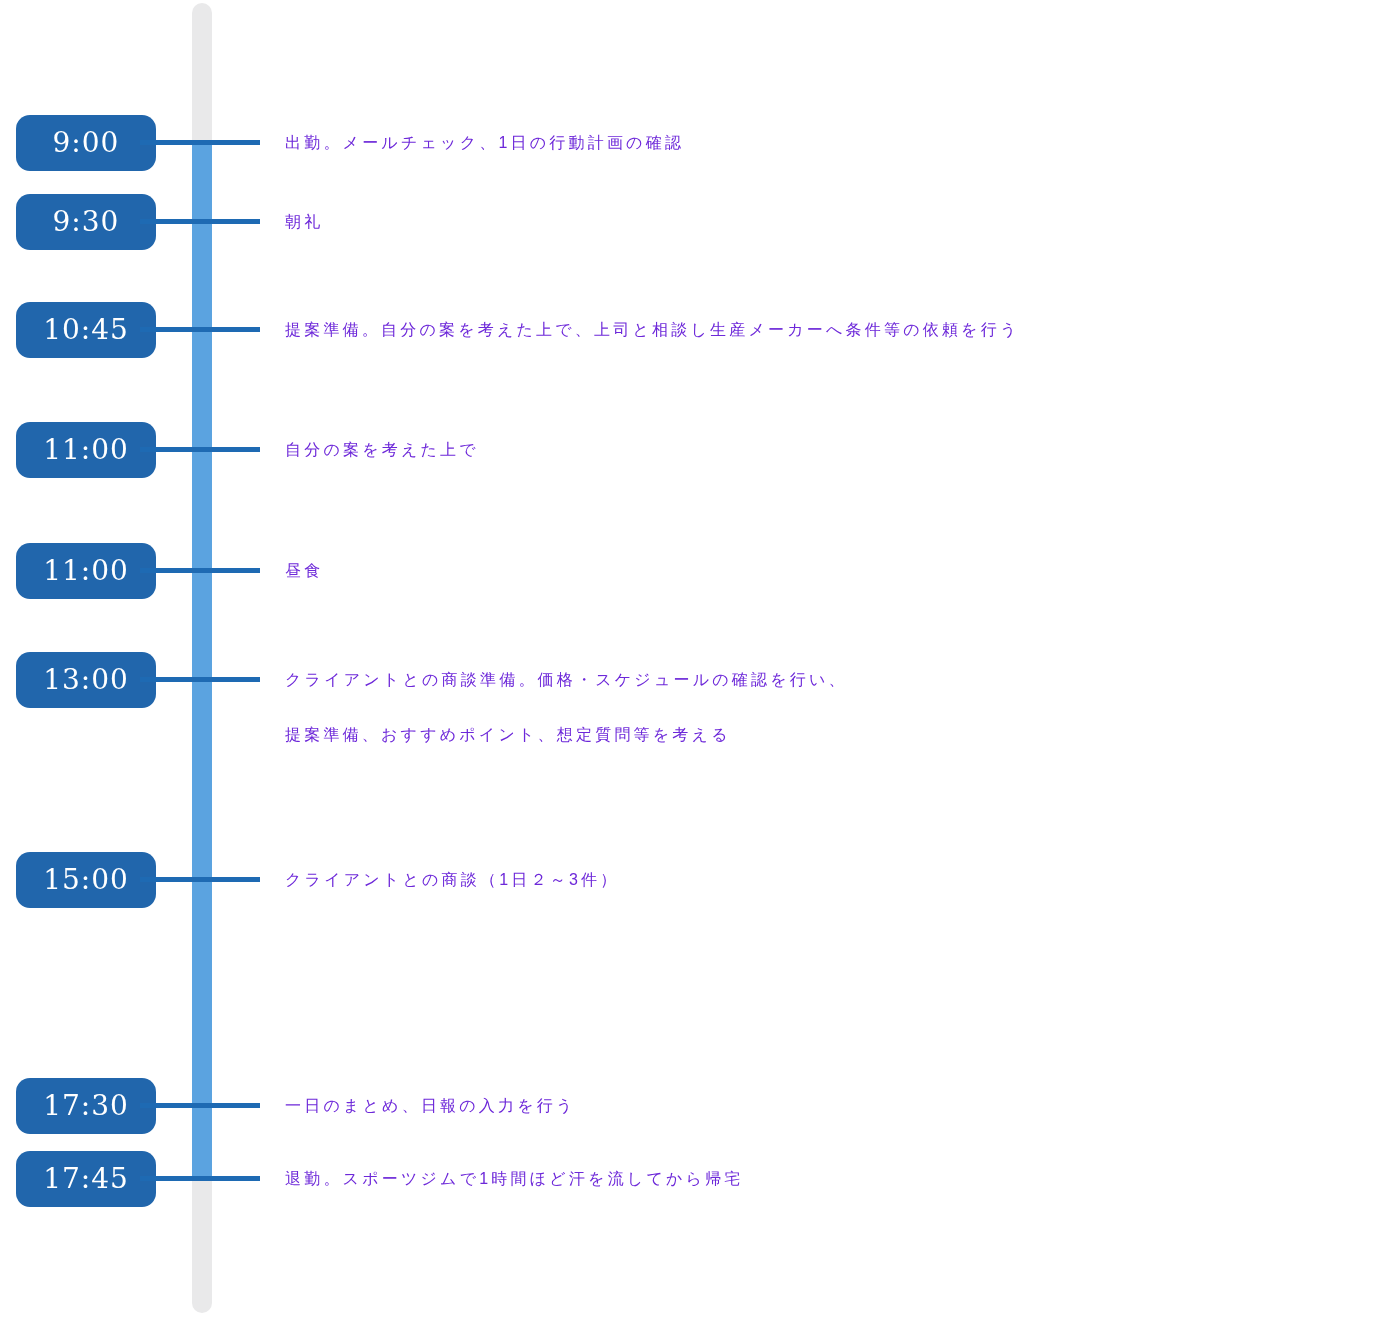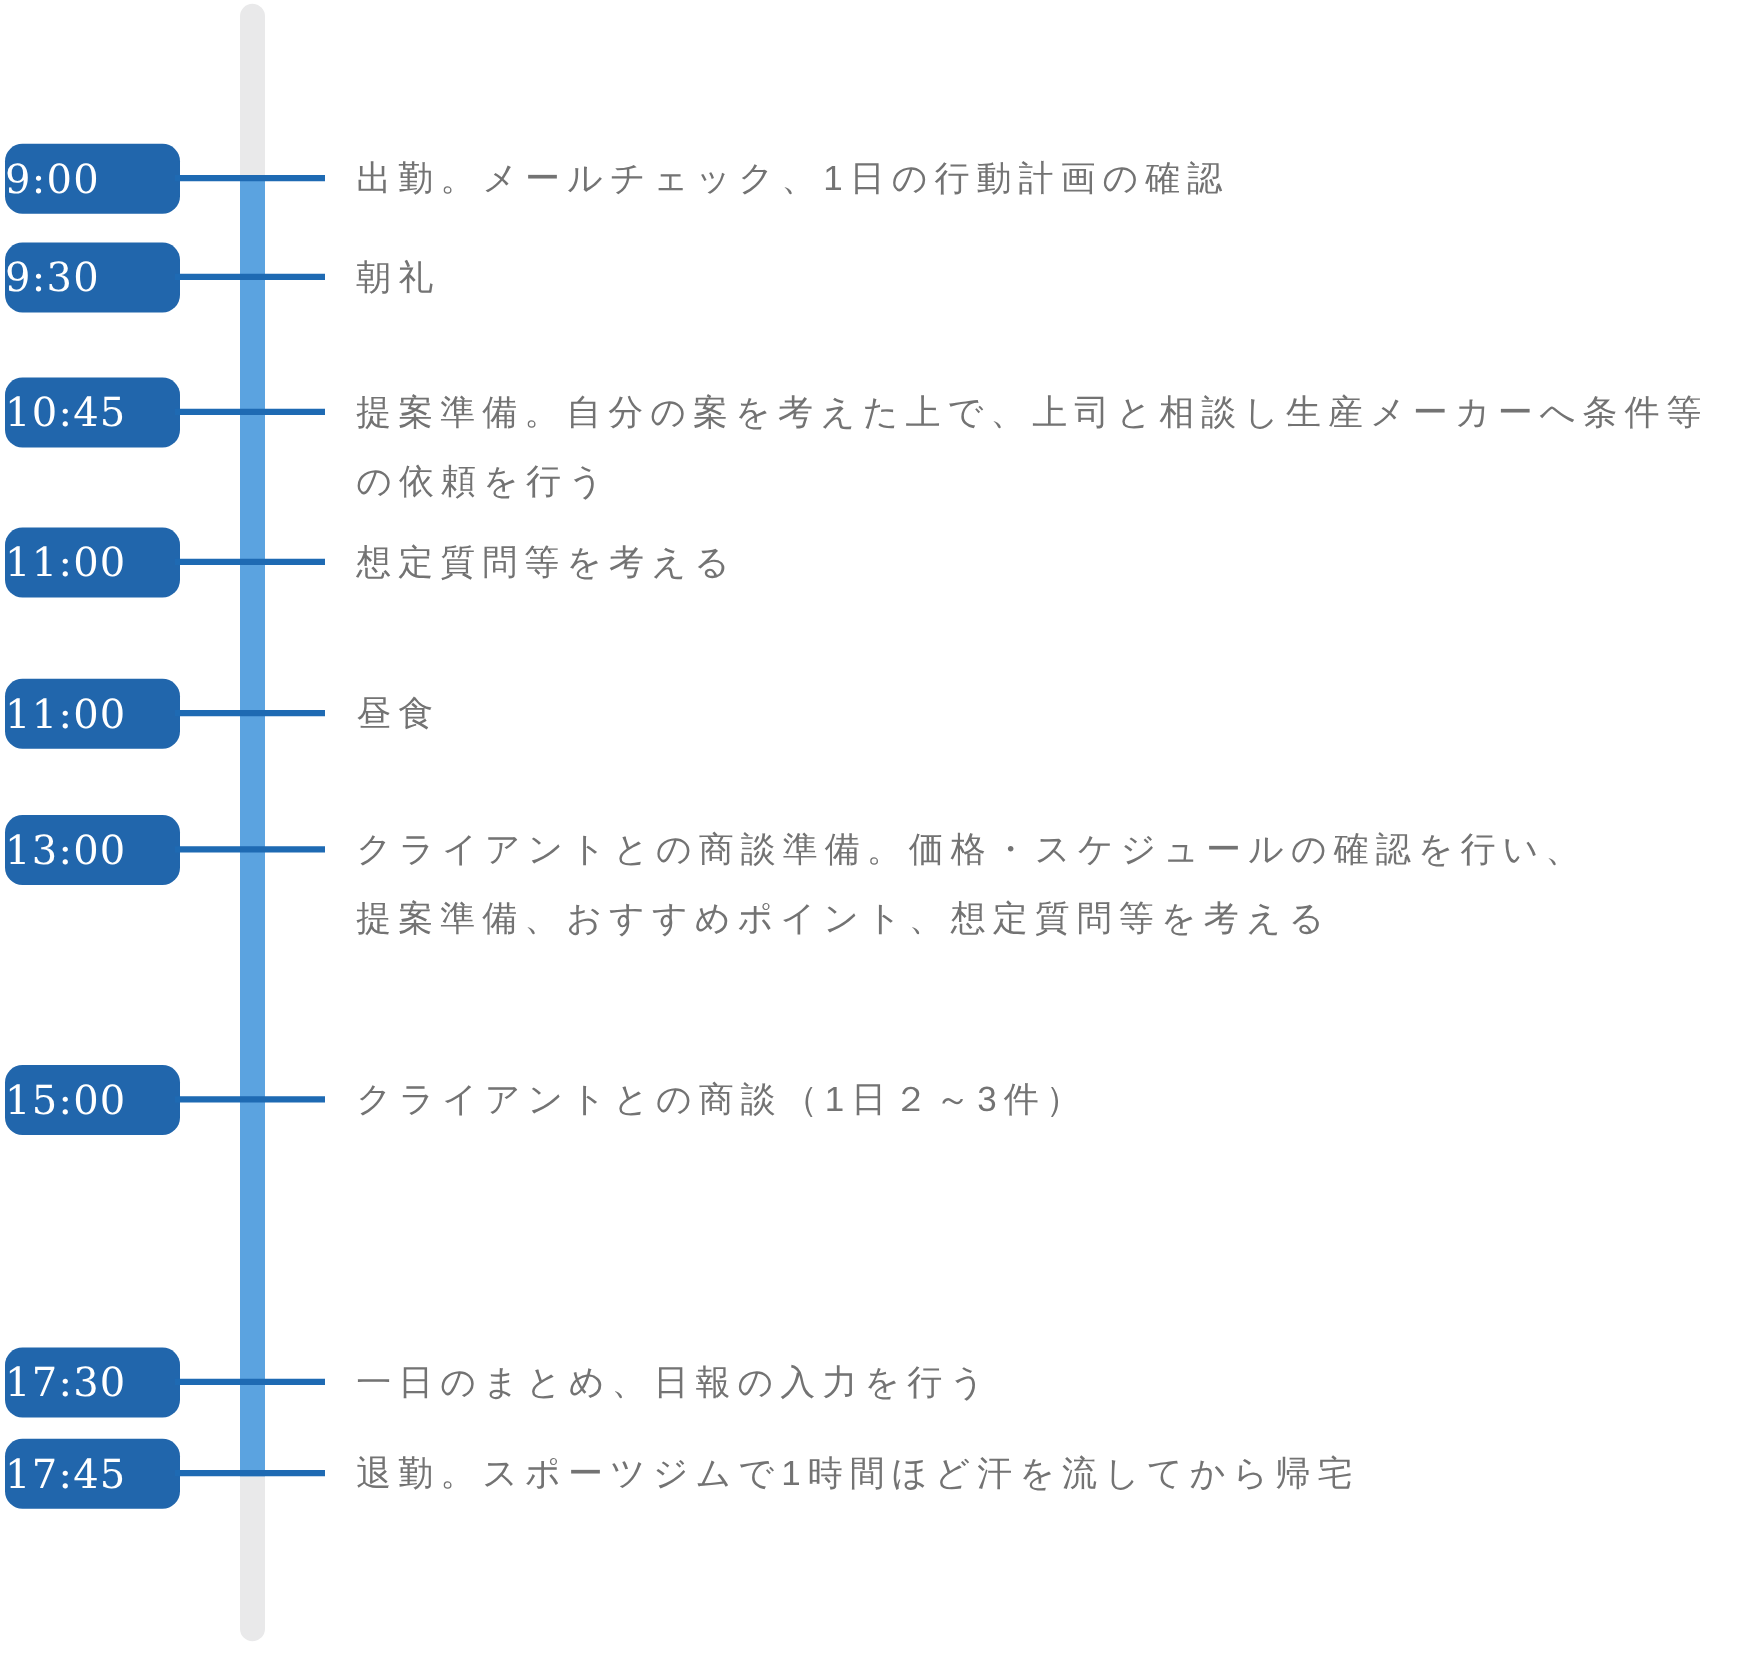--- a/index.html
+++ b/index.html
@@ -37,48 +37,49 @@
   }
   
   .item {
     position: absolute;
     left: 0;
     width: 1397px;
     z-index: 3;
   }
   .badge {
     position: absolute;
-    left: 4px;
+    left: 16px;
     top: 0;
     width: 140px;
     height: 56px;
     background: #2166ac;
     border-radius: 14px;
     color: #ffffff;
     font-family: "DejaVu Serif", "Liberation Serif", serif;
-    font-size: 32px;
+    font-size: 28px;
     line-height: 56px;
+    text-align: center;
     letter-spacing: 1px;
   }
   .connector {
     position: absolute;
     left: 140px;
     top: 25px;
     width: 120px;
     height: 5px;
     background: #1e6ab3;
     z-index: 4;
   }
   .label {
     position: absolute;
     left: 285px;
     top: 0;
     width: 1110px;
-    color: #737373;
-    font-size: 28px;
+    color: #6d28d9;
+    font-size: 16px;
     line-height: 55px;
     letter-spacing: 0.2em;
     white-space: pre-line;
   }
 </style>
 </head>
 <body>
 
 <div class="canvas">
 
@@ -99,21 +100,21 @@
 
   <div class="item" style="top:302px">
     <div class="badge">10:45</div>
     <div class="connector"></div>
     <div class="label">提案準備。自分の案を考えた上で、上司と相談し生産メーカーへ条件等の依頼を行う</div>
   </div>
 
   <div class="item" style="top:422px">
     <div class="badge">11:00</div>
     <div class="connector"></div>
-    <div class="label">想定質問等を考える</div>
+    <div class="label">自分の案を考えた上で</div>
   </div>
 
   <div class="item" style="top:543px">
     <div class="badge">11:00</div>
     <div class="connector"></div>
     <div class="label">昼食</div>
   </div>
 
   <div class="item" style="top:652px">
     <div class="badge">13:00</div>

